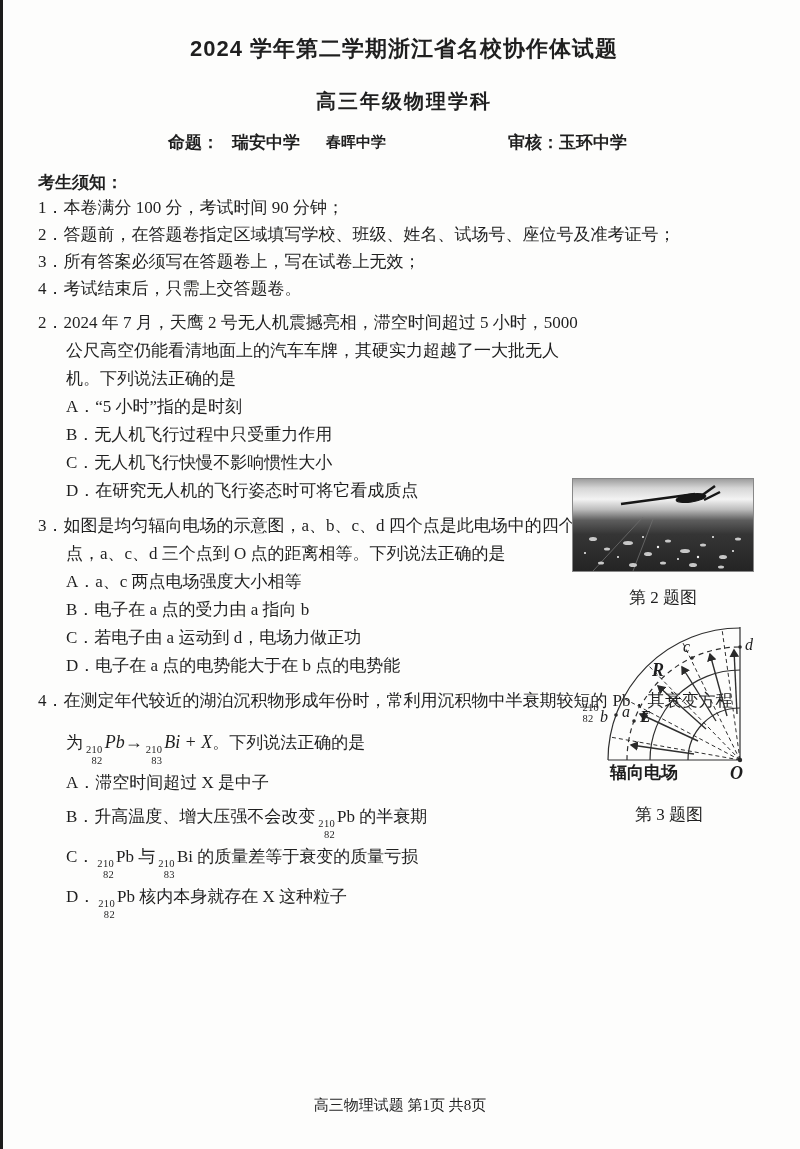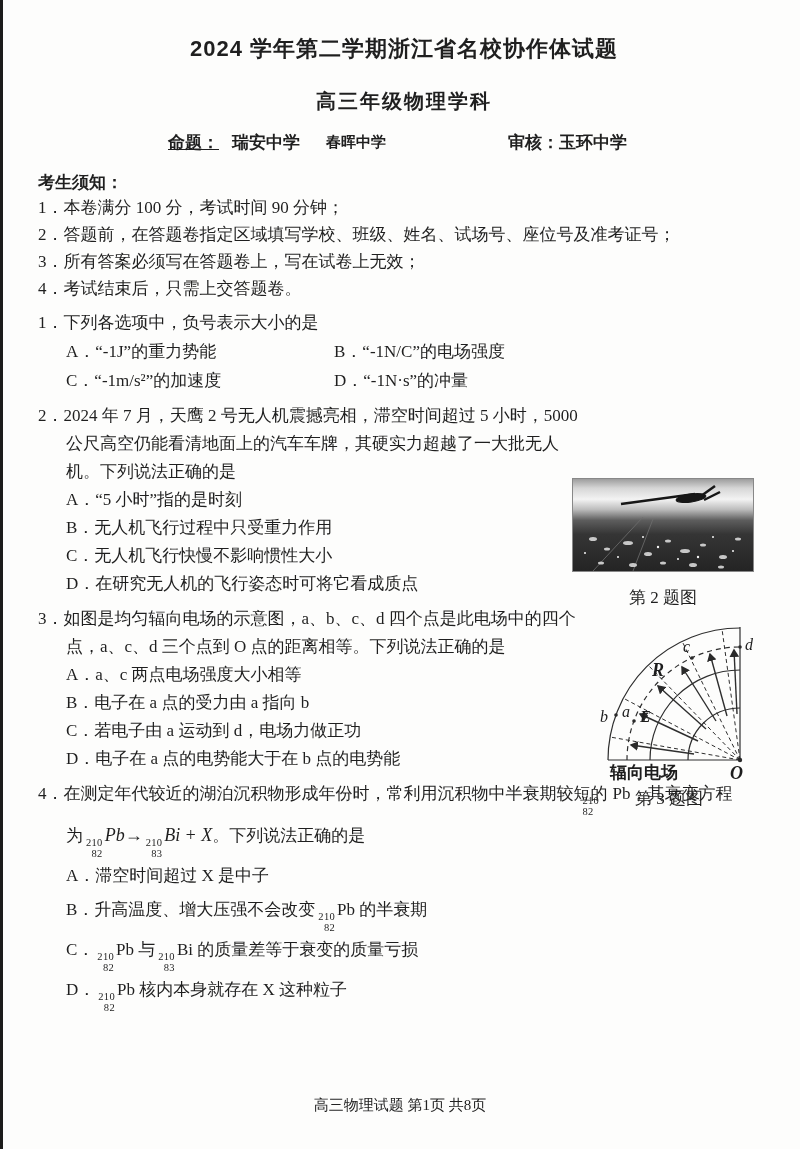--- a/index.html
+++ b/index.html
@@ -9,21 +9,21 @@
     font-family:"Liberation Serif","DejaVu Serif",serif;
     color:#1f1f1f; font-size:17px;
   }
   .scan-edge { position:absolute; left:0; top:0; width:3px; height:100%; background:#1b1b1b; }
   .content { position:absolute; left:38px; top:26px; width:732px; }
 
   .title    { margin:8px 0 0; text-align:center; font:bold 22px "Liberation Sans","DejaVu Sans",sans-serif; letter-spacing:1px; }
   .subtitle { margin:24px 0 0; text-align:center; font:bold 20px "Liberation Sans","DejaVu Sans",sans-serif; letter-spacing:2px; }
 
   .meta-row { position:relative; height:30px; margin-top:16px; font:bold 17px "Liberation Sans","DejaVu Sans",sans-serif; }
-  .meta-row .setter-label   { position:absolute; left:130px; top:0;text-decoration:underline; }
+  .meta-row .setter-label   { position:absolute; left:130px; top:0; }
   .meta-row .setter-school1 { position:absolute; left:194px; top:0; }
   .meta-row .setter-school2 { position:absolute; left:288px; top:2px; font-size:15px; }
   .meta-row .reviewer       { position:absolute; left:470px; top:0; }
 
   .notice-h { margin-top:10px; font:bold 17px "Liberation Sans","DejaVu Sans",sans-serif; }
   .notice-item { line-height:27px; }
 
   .part-title { margin-top:30px; text-align:center; font:bold 18px "Liberation Sans","DejaVu Sans",sans-serif; }
   .section-intro { margin-top:12px; font:bold 17px "Liberation Sans","DejaVu Sans",sans-serif; line-height:32px; }
 
@@ -35,21 +35,21 @@
   .nuc { display:inline-flex; flex-direction:column; align-items:flex-end; vertical-align:-5px; line-height:1; margin:0 2px 0 3px; }
   .nuc span { font-size:10.5px; letter-spacing:.3px; }
   .nuc-sym { font-size:17px; }
   .formula-line { line-height:36px; }
   .formula-line .nuc-sym, .formula-line .fsym { font-style:italic; font-size:18px; }
   .opt-tall { line-height:34px; }
 
   .figure { position:absolute; text-align:center; }
   .fig2 { left:572px; top:478px; width:182px; }
   .fig2 svg { display:block; border:1px solid #888; }
-  .fig-caption { margin-top:0; font-size:17px; }
+  .fig-caption { margin-top:16px; font-size:17px; }
   .fig2 .fig-caption { margin-top:14px; }
   .fig3 { left:578px; top:622px; width:182px; }
 
   .footer { position:absolute; left:0; top:1096px; width:100%; text-align:center; font-size:15px; color:#222; }
 </style>
 </head>
 <body>
 
 <div class="page">
   <div class="scan-edge"></div>
@@ -66,29 +66,20 @@
       <span class="reviewer">审核：玉环中学</span>
     </div>
 
     <div class="notice-h">考生须知：</div>
     <div class="notice-item">1．本卷满分 100 分，考试时间 90 分钟；</div>
     <div class="notice-item">2．答题前，在答题卷指定区域填写学校、班级、姓名、试场号、座位号及准考证号；</div>
     <div class="notice-item">3．所有答案必须写在答题卷上，写在试卷上无效；</div>
     <div class="notice-item">4．考试结束后，只需上交答题卷。</div>
 
 
-    <div class="q">
-      <div class="qtext">1．下列各选项中，负号表示大小的是</div>
-      <div class="opt-grid">
-        <div>A．“-1J”的重力势能</div>
-        <div>B．“-1N/C”的电场强度</div>
-        <div>C．“-1m/s²”的加速度</div>
-        <div>D．“-1N·s”的冲量</div>
-      </div>
-    </div>
 
     <div class="q">
       <div class="qtext narrow">2．2024 年 7 月，天鹰 2 号无人机震撼亮相，滞空时间超过 5 小时，5000 公尺高空仍能看清地面上的汽车车牌，其硬实力超越了一大批无人机。下列说法正确的是</div>
       <div class="opt">A．“5 小时”指的是时刻</div>
       <div class="opt">B．无人机飞行过程中只受重力作用</div>
       <div class="opt">C．无人机飞行快慢不影响惯性大小</div>
       <div class="opt">D．在研究无人机的飞行姿态时可将它看成质点</div>
     </div>
 
     <div class="q">

